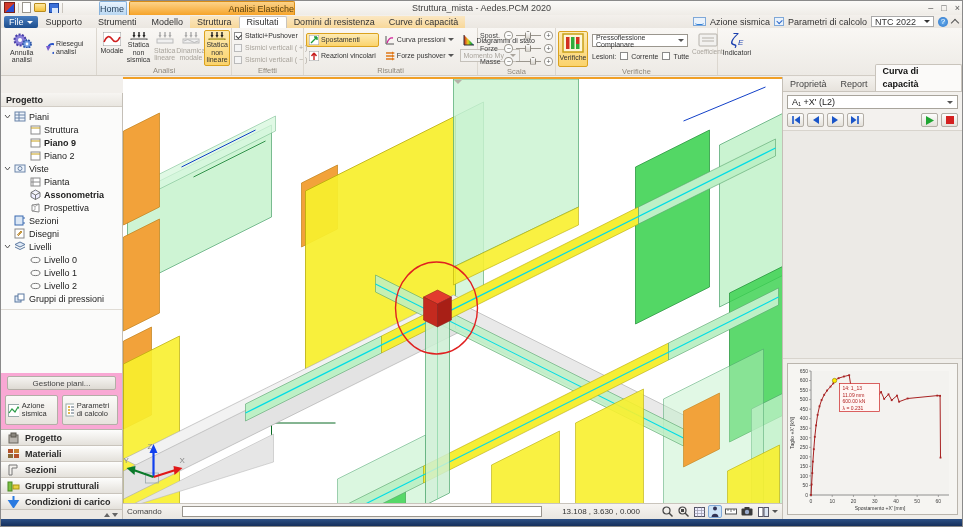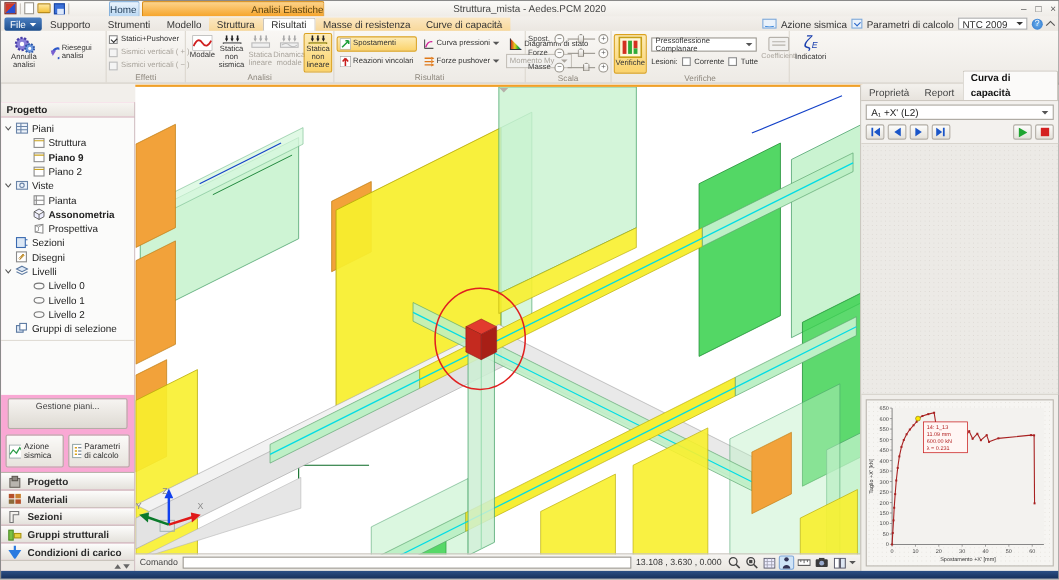--- a/index.html
+++ b/index.html
@@ -69,21 +69,21 @@
   .sidebar{position:absolute;left:0;top:16px;width:122px;bottom:0;background:#f9a8d4;border-right:1px solid #c4bfb7;display:flex;flex-direction:column}
   .sb-header{height:14px;line-height:14px;padding-left:5px;font-weight:bold;color:#222;background:linear-gradient(#f7f5f2,#e9e6e0);border-bottom:1px solid #d2cdc5}
   .tree{background:#fbfbfa;padding:3px 17px 4px 2px;border-bottom:1px solid #e0dcd5}
   .trow{display:flex;align-items:center;gap:3px;height:13px;white-space:nowrap}
   .trow .clbl{color:#222}
   .trow.bold .clbl{font-weight:bold}
   .tcaret{width:8px;flex:0 0 auto;display:flex;justify-content:center}
   .tindent{width:12px;flex:0 0 auto}
   .ticon{width:12px;height:11px;flex:0 0 auto;display:flex;align-items:center;justify-content:center}
   .sb-fill{flex:1;background:#fbfbfa}
-  .gest-btn{margin:3px 6px;height:28px;background:linear-gradient(#f6f4f1,#dedad3);border:1px solid #b3aea6;border-radius:2px;text-align:center;line-height:13px;color:#444;font-size:8px}
+  .gest-btn{margin:3px 6px;height:14px;background:linear-gradient(#f6f4f1,#dedad3);border:1px solid #b3aea6;border-radius:2px;text-align:center;line-height:13px;color:#444;font-size:8px}
   .sb-2btn{display:flex;gap:4px;padding:2px 4px 4px 4px}
   .bigbtn{flex:1;height:30px;background:linear-gradient(#fbfaf8,#e7e3dd);border:1px solid #b3aea6;border-radius:2px;display:flex;align-items:center;gap:3px;padding:2px;font-size:7.5px;line-height:8px;color:#333}
   .acc-item{height:16px;display:flex;align-items:center;gap:5px;padding-left:6px;background:linear-gradient(#fdfdfc,#e4e1db);border-top:1px solid #c9c4bc;font-weight:bold;color:#2b2b2b}
   .acc-item.first{border-top:1px solid #b9b4ab}
   .sb-bottom{height:10px;background:#ece9e4;border-top:1px solid #c9c4bc;display:flex;justify-content:flex-end;align-items:center;padding-right:4px;gap:2px}
   .tri-up{width:0;height:0;border-left:3px solid transparent;border-right:3px solid transparent;border-bottom:4px solid #666}
   .tri-dn{width:0;height:0;border-left:3px solid transparent;border-right:3px solid transparent;border-top:4px solid #666}
 
   .viewport{position:absolute;left:122px;top:0;width:661px;height:430px;background:#fff;border-top:2px solid #f0a028;overflow:hidden}
   .grip{position:absolute;left:50%;top:1px;width:0;height:0;border-left:4px solid transparent;border-right:4px solid transparent;border-top:4px solid #b5b0a8}
@@ -94,21 +94,21 @@
   .rp-tab.active{background:#fbfaf9;border:1px solid #c9c4bc;border-bottom:none;border-radius:2px 2px 0 0;font-weight:bold;color:#111}
   .rp-toolbar{padding:3px 4px;background:#f3f1ee;border-bottom:1px solid #d8d4cd}
   .rp-combo{height:14px;background:#fff;border:1px solid #a8a49c;display:flex;align-items:center;justify-content:space-between;padding:0 4px;color:#222}
   .rp-nav{display:flex;align-items:center;gap:3px;margin-top:4px}
   .navbtn{width:17px;height:14px;background:linear-gradient(#fdfdfc,#e4e1da);border:1px solid #b3aea6;border-radius:2px;display:flex;align-items:center;justify-content:center}
   .navbtn svg{display:block}
   .rp-empty{flex:1;background:#eceae6;background-image:radial-gradient(circle,#dcd8d2 .6px,transparent .7px);background-size:4px 4px;border-bottom:1px solid #d8d4cd}
   .chartbox{height:152px;margin:4px;background:#f6f5f2;background-image:radial-gradient(circle,#e3e0da .5px,transparent .6px);background-size:4px 4px;border:1px solid #bab5ad}
 
   
-  .statusbar{position:absolute;left:122px;right:180px;bottom:7px;height:16px;background:linear-gradient(#f6f4f1,#e9e6e0);border-top:1px solid #c9c4bc;display:flex;align-items:center;padding:0 4px;gap:4px}
+  .statusbar{position:absolute;left:122px;right:180px;bottom:7px;height:16px;background:linear-gradient(#f6f4f1,#e9e6e0);border-top:1px solid #c9c4bc;display:flex;align-items:center;padding:0 4px;gap:20px}
   .cmd-label{font-size:8px;color:#444}
   .cmd-input{flex:1;max-width:430px;height:11px;border:1px solid #9a968e;background:#fff;font-size:8px;padding:0 2px;font-family:"Liberation Sans",sans-serif}
   .coords{margin-left:auto;font-size:8px;color:#333;white-space:nowrap}
   .st-icons{display:flex;align-items:center;gap:2px}
   .st-ic{width:14px;height:13px;display:flex;align-items:center;justify-content:center;border:1px solid transparent;border-radius:2px}
   .st-ic.active{background:#cfe4f7;border-color:#7fa8d8}
   .bottomstrip{position:absolute;left:0;right:0;bottom:0;height:7px;background:linear-gradient(#2c4f85,#16305c)}
 </style>
 </head>
 <body>
@@ -137,29 +137,29 @@
   <div class="tabrow">
     <div class="filebtn">
         <span>File</span>
         <span class="caret-down"></span>
       </div>
     <div class="menuitem">Supporto</div>
     <div class="menuitem">Strumenti</div>
     <div class="rtab">Modello</div>
     <div class="rtab ctx">Struttura</div>
     <div class="rtab active">Risultati</div>
-    <div class="rtab ctx">Masse di resistenza</div>
+    <div class="rtab ctx">Domini di resistenza</div>
     <div class="rtab ctx">Curve di capacità</div>
     <div class="topright">
       <span class="mini-wave"></span>
       <span>Azione sismica</span>
       <span class="mini-check"></span>
       <span>Parametri di calcolo</span>
       <span class="norma-select">
-          <span>NTC 2009</span>
+          <span>NTC 2022</span>
           <span class="caret-down"></span>
         </span>
       <span class="help-q">?</span>
       <span class="chev-up"></span>
     </div>
   </div>
 
   <div class="ribbon">
 
     <div class="rgroup" style="width:96px">
@@ -177,38 +177,20 @@
           <svg width="12" height="12">
               <path d="M2,7 A4.5,4.5 0 1 1 6.5,11" fill="none" stroke="#2d56c8" stroke-width="2"></path>
               <path d="M0,4 L5,4 L2,9 Z" fill="#7a5fd0"></path>
             </svg>
           <span>Riesegui analisi</span>
         </div>
       </div>
       <div class="rg-label"></div>
     </div>
 
-    <div class="rgroup" style="width:72px">
-      <div class="rg-body" style="flex-direction:column;align-items:flex-start;justify-content:center">
-        <div class="chk">
-            <span class="box checked"></span>
-            <span>Statici+Pushover</span>
-          </div>
-        <div class="chk disabled">
-            <span class="box"></span>
-            <span>Sismici verticali ( + )</span>
-          </div>
-        <div class="chk disabled">
-            <span class="box"></span>
-            <span>Sismici verticali ( − )</span>
-          </div>
-      </div>
-      <div class="rg-label">Effetti</div>
-    </div>
-
     <div class="rgroup" style="width:135px">
       <div class="rg-body">
         <div class="gbtn" style="width:26px">
           <svg width="18" height="14">
               <rect x="0" y="0" width="18" height="14" fill="#fff" stroke="#999"></rect>
               <path d="M1,10 Q5,1 9,7 T17,5" fill="none" stroke="#d02020" stroke-width="1.6"></path>
             </svg>
           <span class="glabel">Modale</span>
         </div>
         <div class="gbtn" style="width:27px">
@@ -239,20 +221,38 @@
         <div class="gbtn active" style="width:27px">
           <svg width="18" height="14">
               <path d="M4,0v4M9,0v4M14,0v4" stroke="#222" stroke-width="1.4"></path>
               <path d="M2.5,3l1.5,3 1.5,-3zM7.5,3l1.5,3 1.5,-3zM12.5,3l1.5,3 1.5,-3z" fill="#222"></path>
               <rect x="1" y="7" width="16" height="4" fill="#f3e27a" stroke="#8a7a10"></rect>
             </svg>
           <span class="glabel">Statica non lineare</span>
         </div>
       </div>
       <div class="rg-label">Analisi</div>
+    </div>
+
+    <div class="rgroup" style="width:72px">
+      <div class="rg-body" style="flex-direction:column;align-items:flex-start;justify-content:center">
+        <div class="chk">
+            <span class="box checked"></span>
+            <span>Statici+Pushover</span>
+          </div>
+        <div class="chk disabled">
+            <span class="box"></span>
+            <span>Sismici verticali ( + )</span>
+          </div>
+        <div class="chk disabled">
+            <span class="box"></span>
+            <span>Sismici verticali ( − )</span>
+          </div>
+      </div>
+      <div class="rg-label">Effetti</div>
     </div>
 
     <div class="rgroup" style="width:174px">
       <div class="rg-body" style="gap:3px">
         <div style="display:flex;flex-direction:column;gap:2px">
           <div class="sbtn active">
             <svg width="10" height="10">
                 <rect x="0" y="0" width="10" height="10" fill="#fff" stroke="#999"></rect>
                 <path d="M2,8 L8,2 M8,2 L5,2 M8,2 L8,5" stroke="#1e9e3a" stroke-width="1.4" fill="none"></path>
               </svg>
@@ -554,21 +554,21 @@
             <span class="clbl">Livello 2</span>
           </div>
         <div class="trow">
             <span class="tcaret"></span>
             <span class="ticon">
               <svg width="12" height="11">
                 <rect x="1" y="3" width="6" height="6" fill="#dfe9f6" stroke="#5a78a0"></rect>
                 <rect x="4" y="1" width="6" height="6" fill="#fff" stroke="#5a78a0"></rect>
               </svg>
             </span>
-            <span class="clbl">Gruppi di selezione</span>
+            <span class="clbl">Gruppi di pressioni</span>
           </div>
       </div>
       <div class="sb-fill"></div>
       <div class="gest-btn">Gestione piani...</div>
       <div class="sb-2btn">
         <div class="bigbtn">
           <svg width="16" height="13">
               <rect x="0.5" y="0.5" width="15" height="12" fill="#fff" stroke="#9aa"></rect>
               <path d="M1,9 L4,5 L7,8 L10,3 L13,7 L15,5" fill="none" stroke="#2e9e4a" stroke-width="1.2"></path>
             </svg>

